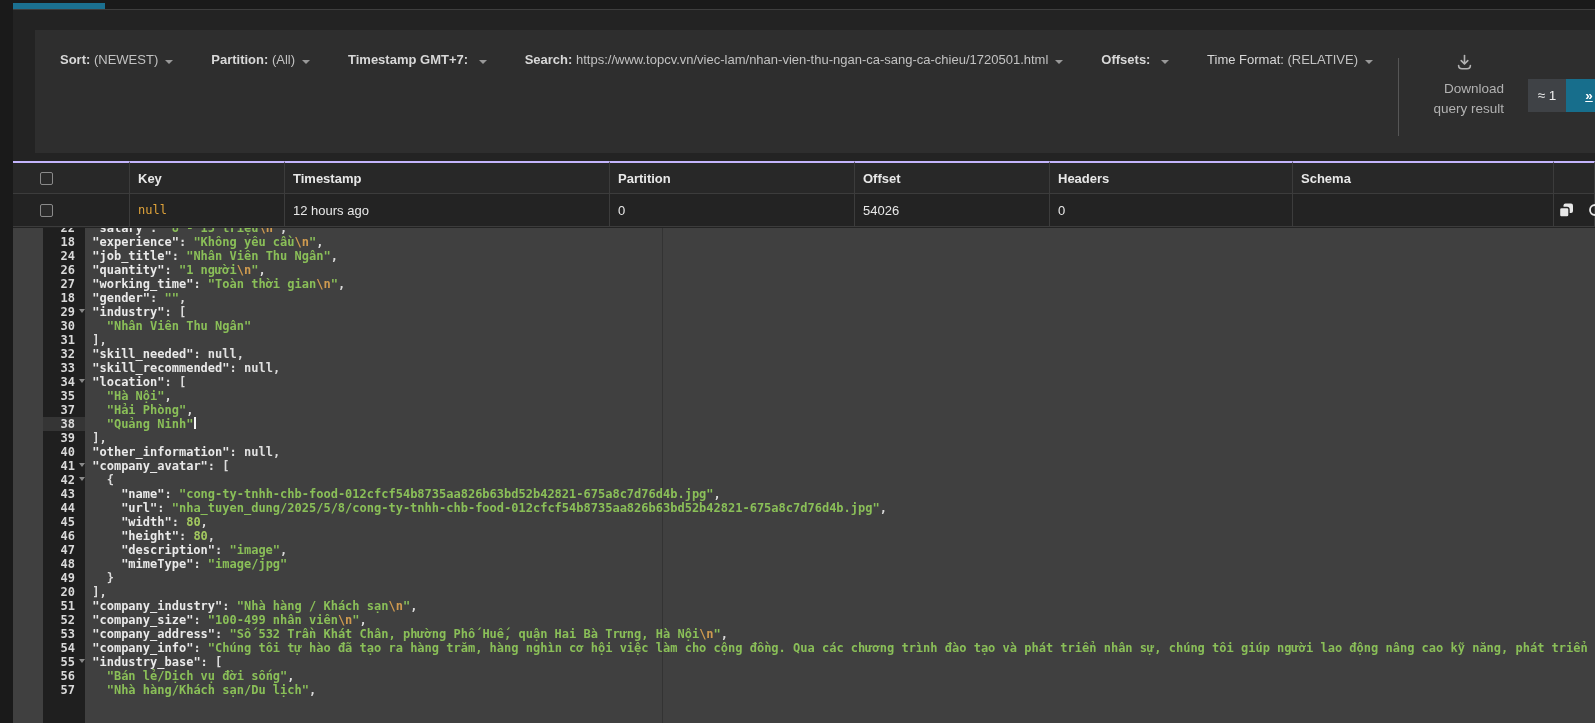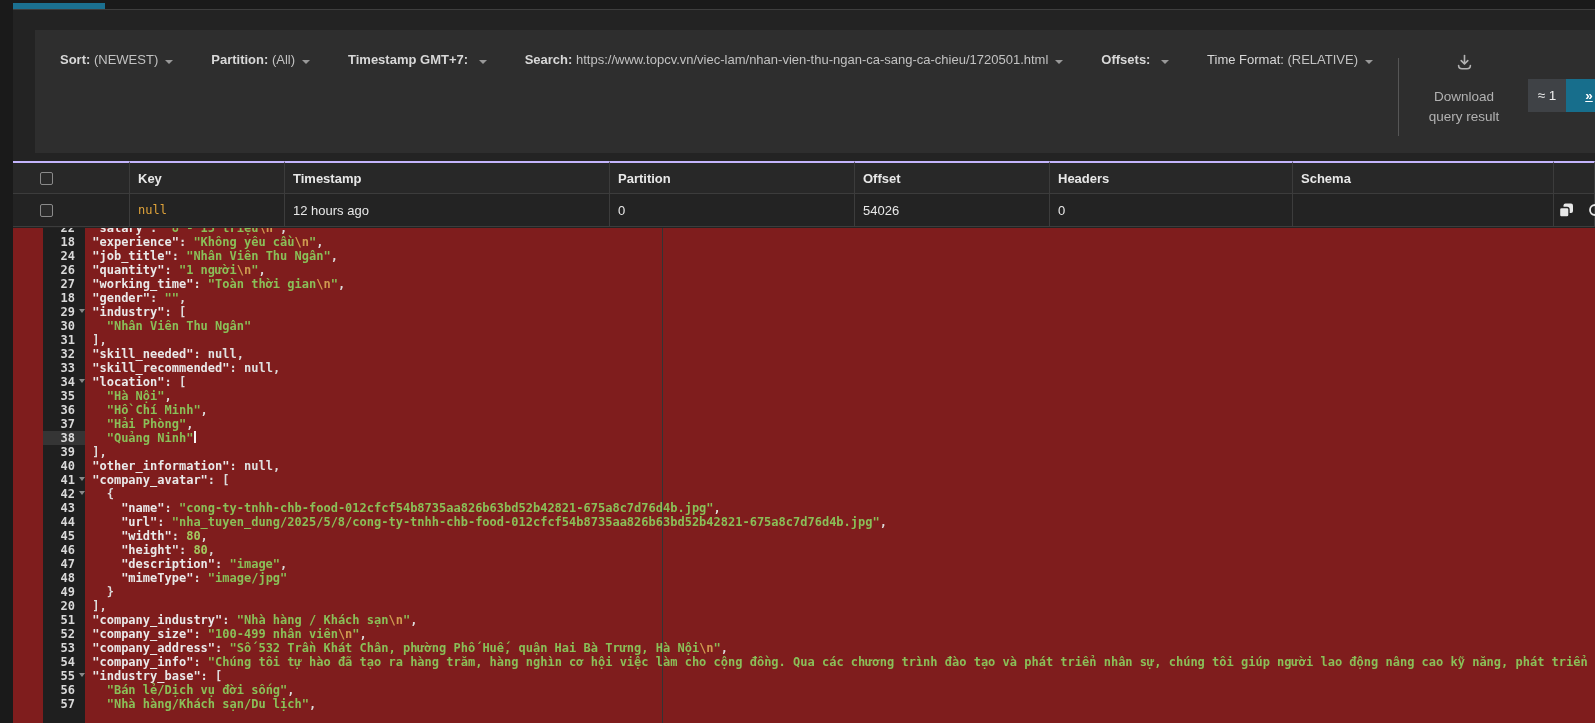--- a/index.html
+++ b/index.html
@@ -17,38 +17,38 @@
   .titem .lbl { color:#d8d8d8; }
   .titem .lbl.bold { font-weight:bold; }
   .titem .val { color:#c2c2c2; }
   .caret { display:inline-block; width:0; height:0; border-left:4px solid transparent;
     border-right:4px solid transparent; border-top:4px solid #999; margin-left:7px; }
 
   .tb-divider { position:absolute; left:1363px; top:28px; height:78px; width:1px; background:#565656; }
   .download { position:absolute; left:1373px; top:24px; width:112px; text-align:center;
     color:#b2b2b2; font-size:13.5px; line-height:1.45; cursor:pointer; }
   .download svg { display:block; margin:0 auto 3px auto; }
-  .dl-text { width:80px; margin:16px auto; }
+  .dl-text { width:80px; margin:8px auto;text-align:right; }
   .approx-box { position:absolute; left:1493px; top:49px; width:38px; height:33px; background:#3f4246;
     color:#eee; font-size:13.5px; display:flex; align-items:center; justify-content:center; }
   .next-box { position:absolute; left:1531px; top:49px; width:46px; height:33px; background:#176e8c;
     color:#fff; font-size:13.5px; font-weight:bold; display:flex; align-items:center; justify-content:center; cursor:pointer; }
   .next-box span { text-decoration:underline; }
 
   .msg-table { position:absolute; left:13px; top:161px; right:0; display:grid;
     grid-template-columns:117px 155px 325px 245px 195px 243px 261px 1fr; }
   .cell { height:33px; display:flex; align-items:center; padding-left:8px; font-size:13px;
     color:#e8e8e8; border-right:1px solid #3c3c3c; border-bottom:1px solid #3c3c3c; position:relative; }
   .cell.hdr { background:#282828; font-weight:bold; border-top:2px solid #c4b5fd; }
   .cell.row { background:#232323; }
   .cell.cbcell { padding-left:27px; }
   .cb { width:13px; height:13px; border:1px solid #8a8a8a; border-radius:2px; background:#2a2a2a; cursor:pointer; }
   .key-null { font-family:"DejaVu Sans Mono", monospace; font-size:12px; color:#e1a43a; }
 
-  .editor { position:absolute; left:13px; top:228px; right:0; bottom:0; background:#7f1d1d; overflow:hidden; }
+  .editor { position:absolute; left:13px; top:228px; right:0; bottom:0; background:#404040; overflow:hidden; }
   .gutter-strip { position:absolute; left:30px; top:0; bottom:0; width:42px; background:#1f1f1f; }
   .ruler { position:absolute; left:649px; top:0; bottom:0; width:1px; background:#333; }
   .lines { position:absolute; left:0; top:-7px; right:0;
     font-family:"DejaVu Sans Mono", monospace; font-size:12px; font-weight:bold; line-height:14px; }
   .line { display:flex; height:14px; white-space:pre; }
   .gut { margin-left:30px; flex:0 0 42px; text-align:right; padding-right:10px;
     color:#d9d9d9; position:relative; }
   .gut .fold { position:absolute; right:0px; top:4px; width:0; height:0;
     border-left:3.5px solid transparent; border-right:3.5px solid transparent;
     border-top:4px solid #8a8a8a; cursor:pointer; }
@@ -167,21 +167,20 @@
       <div class="line"><div class="gut">26</div><div class="code"><span class="tk-p"> </span><span class="tk-k">"quantity"</span><span class="tk-p">: </span><span class="tk-s">"1 người</span><span class="tk-e">\n</span><span class="tk-s">"</span><span class="tk-p">,</span></div></div>
       <div class="line"><div class="gut">27</div><div class="code"><span class="tk-p"> </span><span class="tk-k">"working_time"</span><span class="tk-p">: </span><span class="tk-s">"Toàn thời gian</span><span class="tk-e">\n</span><span class="tk-s">"</span><span class="tk-p">,</span></div></div>
       <div class="line"><div class="gut">18</div><div class="code"><span class="tk-p"> </span><span class="tk-k">"gender"</span><span class="tk-p">: </span><span class="tk-s">""</span><span class="tk-p">,</span></div></div>
       <div class="line"><div class="gut">29<span class="fold"></span></div><div class="code"><span class="tk-p"> </span><span class="tk-k">"industry"</span><span class="tk-p">: [</span></div></div>
       <div class="line"><div class="gut">30</div><div class="code"><span class="tk-p">   </span><span class="tk-s">"Nhân Viên Thu Ngân"</span></div></div>
       <div class="line"><div class="gut">31</div><div class="code"><span class="tk-p"> ],</span></div></div>
       <div class="line"><div class="gut">32</div><div class="code"><span class="tk-p"> </span><span class="tk-k">"skill_needed"</span><span class="tk-p">: </span><span class="tk-u">null</span><span class="tk-p">,</span></div></div>
       <div class="line"><div class="gut">33</div><div class="code"><span class="tk-p"> </span><span class="tk-k">"skill_recommended"</span><span class="tk-p">: </span><span class="tk-u">null</span><span class="tk-p">,</span></div></div>
       <div class="line"><div class="gut">34<span class="fold"></span></div><div class="code"><span class="tk-p"> </span><span class="tk-k">"location"</span><span class="tk-p">: [</span></div></div>
       <div class="line"><div class="gut">35</div><div class="code"><span class="tk-p">   </span><span class="tk-s">"Hà Nội"</span><span class="tk-p">,</span></div></div>
-      <div class="line"><div class="gut">36</div><div class="code"><span class="tk-p">   </span><span class="tk-s">"Hồ Chí Minh"</span><span class="tk-p">,</span></div></div>
       <div class="line"><div class="gut">37</div><div class="code"><span class="tk-p">   </span><span class="tk-s">"Hải Phòng"</span><span class="tk-p">,</span></div></div>
       <div class="line active"><div class="gut">38</div><div class="code"><span class="tk-p">   </span><span class="tk-s">"Quảng Ninh"</span><span class="cursor"></span></div></div>
       <div class="line"><div class="gut">39</div><div class="code"><span class="tk-p"> ],</span></div></div>
       <div class="line"><div class="gut">40</div><div class="code"><span class="tk-p"> </span><span class="tk-k">"other_information"</span><span class="tk-p">: </span><span class="tk-u">null</span><span class="tk-p">,</span></div></div>
       <div class="line"><div class="gut">41<span class="fold"></span></div><div class="code"><span class="tk-p"> </span><span class="tk-k">"company_avatar"</span><span class="tk-p">: [</span></div></div>
       <div class="line"><div class="gut">42<span class="fold"></span></div><div class="code"><span class="tk-p">   {</span></div></div>
       <div class="line"><div class="gut">43</div><div class="code"><span class="tk-p">     </span><span class="tk-k">"name"</span><span class="tk-p">: </span><span class="tk-s">"cong-ty-tnhh-chb-food-012cfcf54b8735aa826b63bd52b42821-675a8c7d76d4b.jpg"</span><span class="tk-p">,</span></div></div>
       <div class="line"><div class="gut">44</div><div class="code"><span class="tk-p">     </span><span class="tk-k">"url"</span><span class="tk-p">: </span><span class="tk-s">"nha_tuyen_dung/2025/5/8/cong-ty-tnhh-chb-food-012cfcf54b8735aa826b63bd52b42821-675a8c7d76d4b.jpg"</span><span class="tk-p">,</span></div></div>
       <div class="line"><div class="gut">45</div><div class="code"><span class="tk-p">     </span><span class="tk-k">"width"</span><span class="tk-p">: </span><span class="tk-n">80</span><span class="tk-p">,</span></div></div>
       <div class="line"><div class="gut">46</div><div class="code"><span class="tk-p">     </span><span class="tk-k">"height"</span><span class="tk-p">: </span><span class="tk-n">80</span><span class="tk-p">,</span></div></div>

